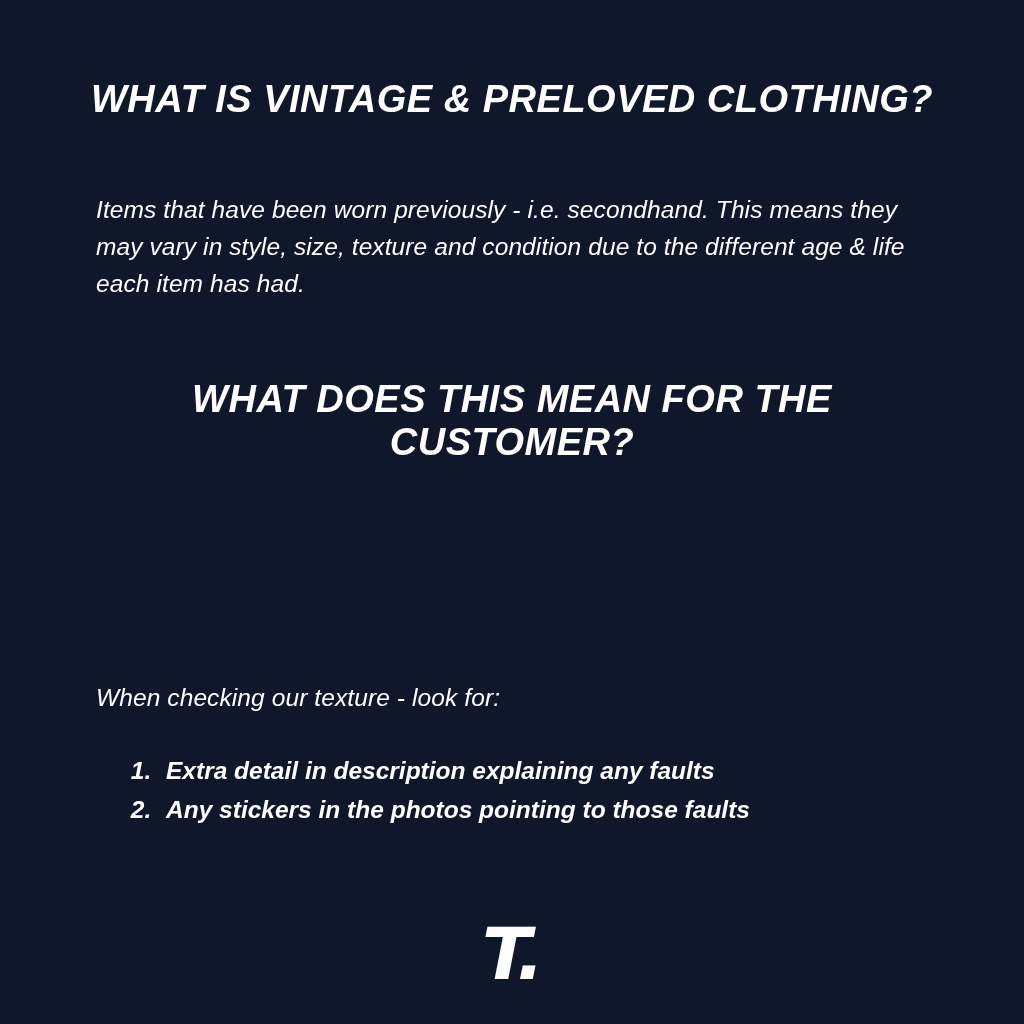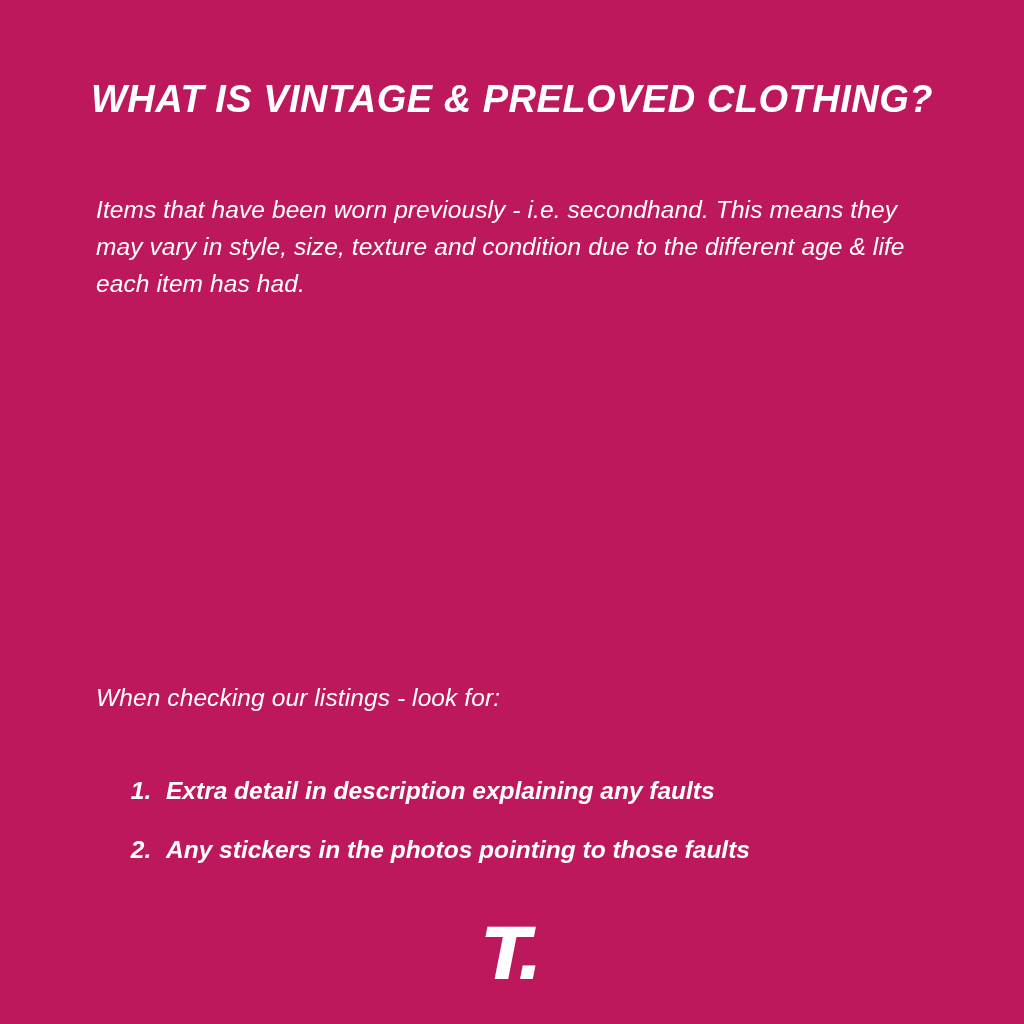--- a/index.html
+++ b/index.html
@@ -11,21 +11,21 @@
     width: 1024px;
     height: 1024px;
     overflow: hidden;
     font-family: "Liberation Sans", sans-serif;
     color: #ffffff;
   }
   .page {
     position: relative;
     width: 1024px;
     height: 1024px;
-    background: #be185d;
+    background: #0f172a;
     box-sizing: border-box;
   }
   .heading {
     font-weight: 700;
     font-style: italic;
     text-align: center;
     letter-spacing: 0.5px;
     line-height: 1.12;
     color: #ffffff;
     font-stretch: condensed;
@@ -76,21 +76,20 @@
     margin: 0;
     padding: 0 0 0 40px;
     font-weight: 700;
     font-style: italic;
     font-size: 24.5px;
     line-height: 1.58;
     color: #ffffff;
   }
   .numbered-list li {
     padding-left: 8px;
-    margin-top: 20px;
   }
   .logo {
     position: absolute;
     left: 0;
     right: 0;
     top: 918px;
     text-align: center;
   }
   .logo-mark {
     display: inline-block;
@@ -105,23 +104,24 @@
 </style>
 </head>
 <body>
 
 <div class="page">
 
   <div class="heading heading-1">WHAT IS VINTAGE &amp; PRELOVED CLOTHING?</div>
 
   <div class="body-block para-1">Items that have been worn previously - i.e. secondhand. This means they may vary in style, size, texture and condition due to the different age &amp; life each item has had.</div>
 
+  <div class="heading heading-2">WHAT DOES THIS MEAN FOR THE CUSTOMER?</div>
 
 
-  <div class="body-block para-3">When checking our listings - look for:</div>
+  <div class="body-block para-3">When checking our texture - look for:</div>
 
   <ol class="numbered-list">
     <li>Extra detail in description explaining any faults</li>
     <li>Any stickers in the photos pointing to those faults</li>
   </ol>
 
   <div class="logo">
     <span class="logo-mark">T.</span>
   </div>
 

